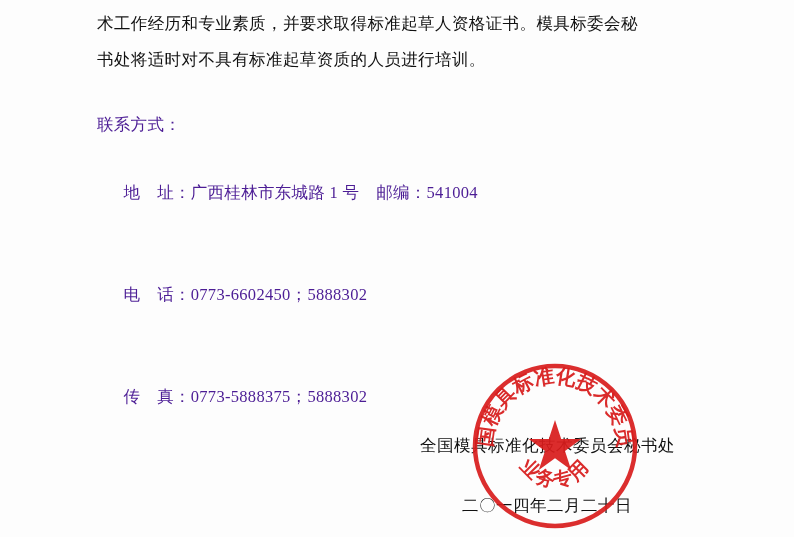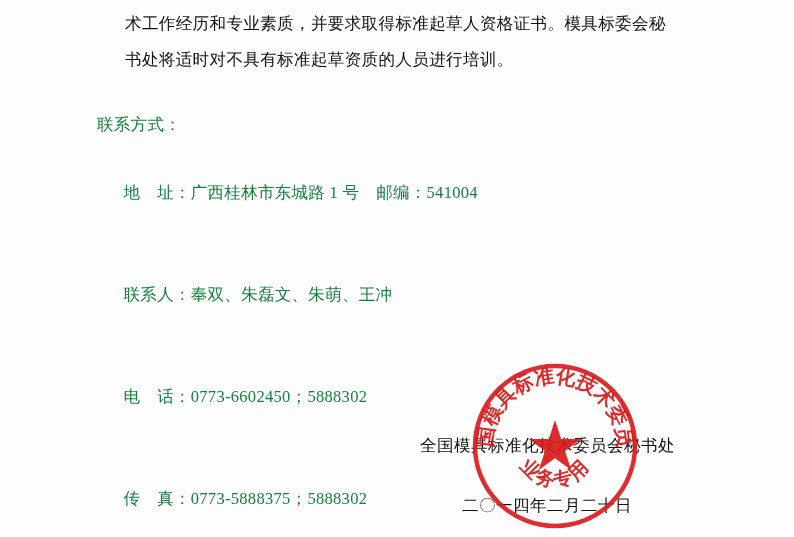--- a/index.html
+++ b/index.html
@@ -18,41 +18,40 @@
   .page {
     position: absolute;
     inset: 0;
     background: #fdfdfd;
   }
   .body-text {
     position: absolute;
     left: 97px;
     top: 6px;
     width: 610px;
-    margin-left: 28px;
   }
   .para-line {
     font-size: 16.5px;
     line-height: 36px;
     letter-spacing: 0.4px;
     white-space: pre;
     color: #111;
   }
   .contact-block {
     position: absolute;
     left: 97px;
     top: 108px;
     width: 620px;
   }
   .contact-line {
     font-size: 16.5px;
     line-height: 34px;
     letter-spacing: 0.3px;
     white-space: pre;
-    color: #15803d;
+    color: #4c1d95;
   }
   .contact-line .lbl {
     font-weight: normal;
   }
   .sign-block {
     position: absolute;
     left: 420px;
     top: 428px;
     width: 330px;
     text-align: left;
@@ -88,23 +87,20 @@
     <div class="para-line">术工作经历和专业素质，并要求取得标准起草人资格证书。模具标委会秘</div>
     <div class="para-line">书处将适时对不具有标准起草资质的人员进行培训。</div>
   </div>
 
   <div class="contact-block">
     <div class="contact-line">联系方式：</div>
     <div class="contact-line">
       <span class="lbl">地　址：</span><span>广西桂林市东城路 1 号　邮编：541004</span>
     </div>
     <div class="contact-line">
-      <span class="lbl">联系人：</span><span>奉双、朱磊文、朱萌、王冲</span>
-    </div>
-    <div class="contact-line">
       <span class="lbl">电　话：</span><span>0773-6602450；5888302</span>
     </div>
     <div class="contact-line">
       <span class="lbl">传　真：</span><span>0773-5888375；5888302</span>
     </div>
   </div>
 
   <div class="sign-block">
     <div class="sign-line">全国模具标准化技术委员会秘书处</div>
     <div class="sign-line sign-date">二〇一四年二月二十日</div>

